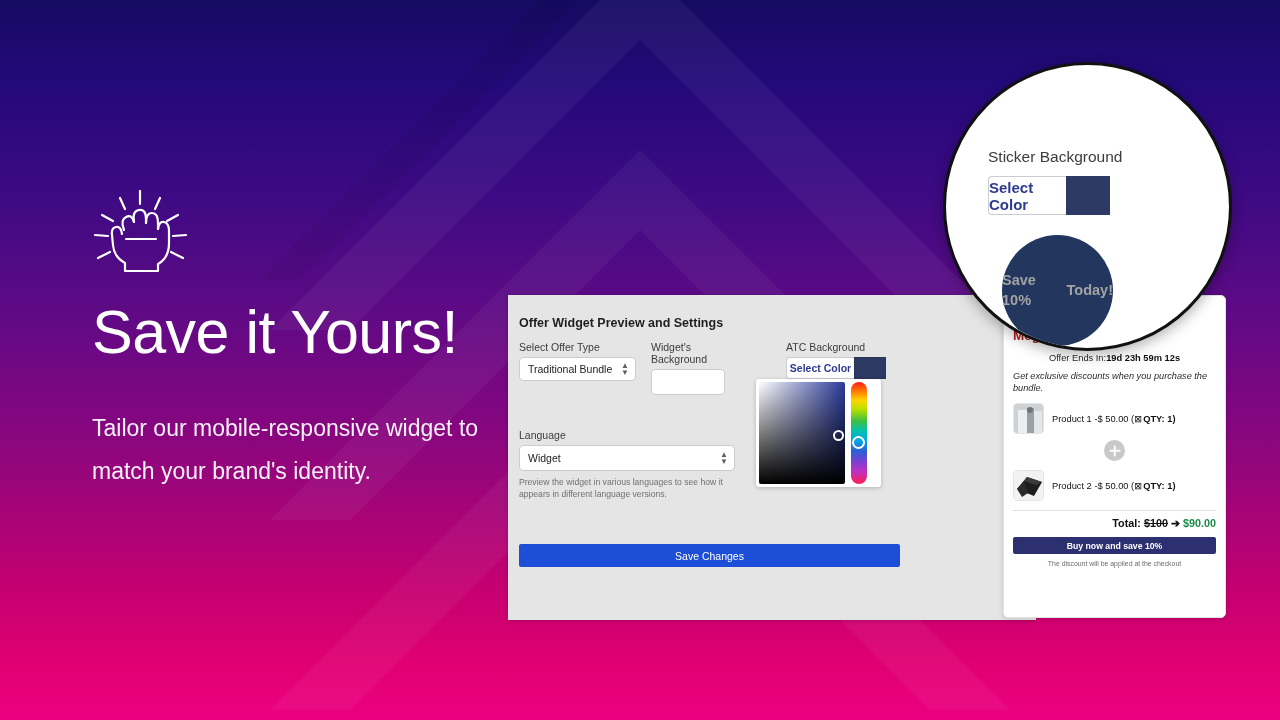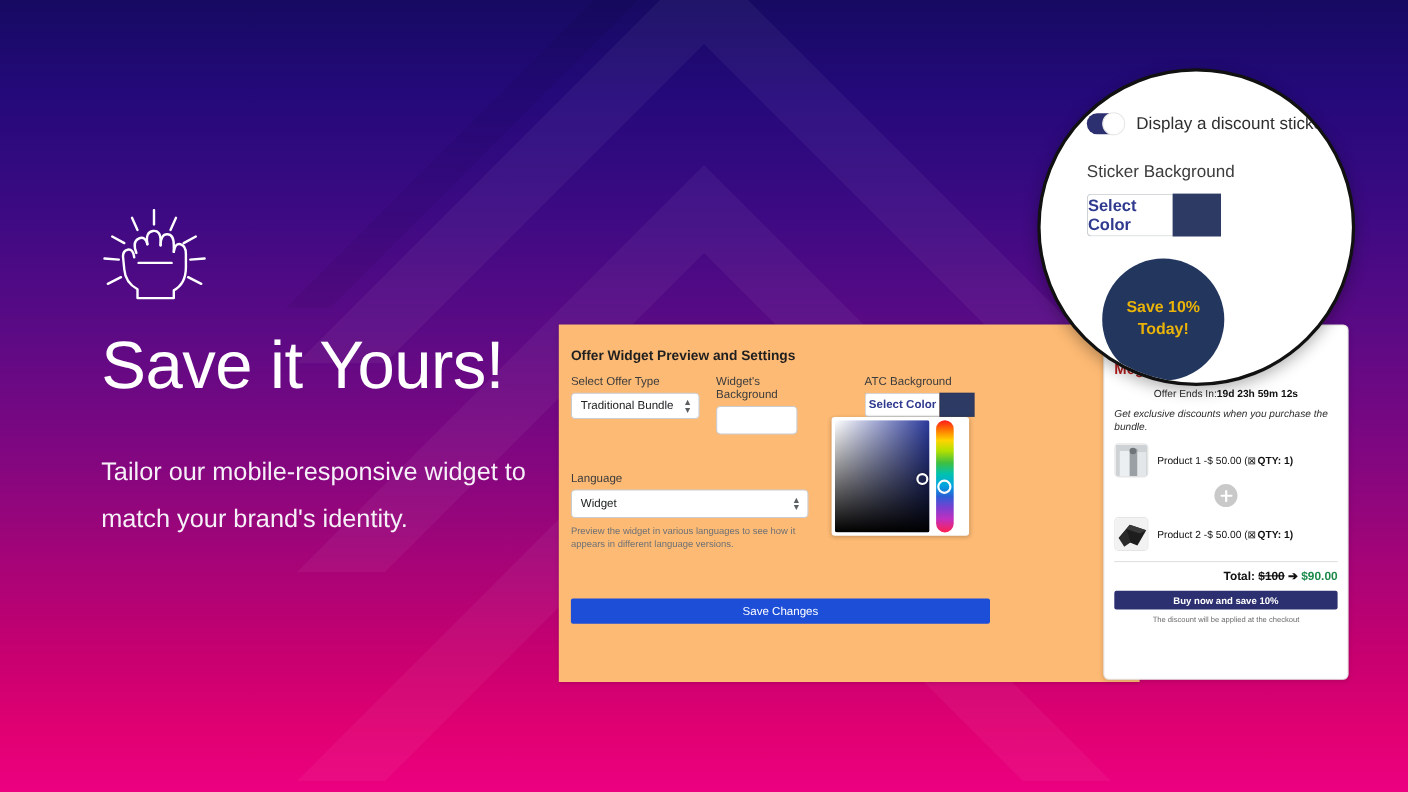--- a/index.html
+++ b/index.html
@@ -38,21 +38,21 @@
     letter-spacing: -0.5px; color: #fff; margin-bottom: 24px;
   }
   #subline {
     font-size: 23px; line-height: 1.86; font-weight: 400; color: #f6f0f8; margin-top: 44px;
   }
 
   
   #settings-card {
     position: absolute; left: 508px; top: 295px;
     width: 528px; height: 325px;
-    background: #fdba74;
+    background: #e5e5e5;
     box-shadow: 0 1px 4px rgba(0,0,0,.18);
     padding: 18px 11px 0 11px;
   }
   #card-title { font-size: 12.5px; font-weight: bold; color: #1f1f1f; margin: 3px 0 0 0; }
 
   .field-label { font-size: 10.5px; color: #3c3c3c; margin-bottom: 4px; }
   .sel-wrap { position: relative; }
   .sel-box {
     height: 24px; border: 1px solid #c9ccd1; border-radius: 4px;
     background: #fff; font-size: 10.5px; color: #202223;
@@ -151,22 +151,22 @@
   #toggle-knob { position: absolute; left: 14px; top: -1px; width: 21px; height: 21px;
                  border-radius: 50%; background: #fff; border: 1px solid #e8e8e8; }
   #mag-toggle-label { font-size: 15.5px; color: #2f2f2f; white-space: nowrap; }
   #mag-field-label { position: absolute; left: 42px; top: 83px; font-size: 15.5px; color: #3c3c3c; }
   #mag-color-row { position: absolute; left: 42px; top: 111px; width: 122px; height: 39px; display: flex; }
   #mag-color-btn { flex: 1; border: 1px solid #c9ccd1; border-right: none; border-radius: 4px 0 0 4px;
                    background: #fff; color: #2f3a8f; font-size: 15px; font-weight: bold;
                    display: flex; align-items: center; justify-content: center; }
   #mag-swatch { width: 44px; background: #2d3a63; }
   #mag-sticker { position: absolute; left: 56px; top: 170px; width: 111px; height: 111px;
-                 border-radius: 50%; background: #22365e; color: #eab308; font-size: 14.5px;
-                 font-weight: bold; display: flex; flex-direction: column;
+                 border-radius: 50%; background: #22365e; color: #a3a3a3; font-size: 14.5px;
+                 font-weight: bold; display: flex; flex-direction: row;
                  align-items: center; justify-content: center; line-height: 1.35; }
 </style>
 </head>
 <body>
 
 <div id="bg">
   <div id="bg-chevrons">
     <svg width="1280" height="720" viewBox="0 0 1280 720" aria-hidden="true">
       <g fill="#ffffff" opacity="0.045">
         <path d="M640 -40 L1010 330 L930 330 L640 40 L350 330 L270 330 Z"></path>
@@ -291,26 +291,20 @@
     <span>Total:</span>
     <span class="old">$100</span>
     <span>➔</span>
     <span class="new">$90.00</span>
   </div>
   <div id="buy-btn">Buy now and save 10%</div>
   <div id="wp-foot">The discount will be applied at the checkout</div>
 </div>
 
 <div id="magnifier">
-  <div id="mag-toggle-row">
-    <div id="toggle-switch">
-      <div id="toggle-knob"></div>
-    </div>
-    <div id="mag-toggle-label">Display a discount sticker</div>
-  </div>
   <div id="mag-field-label">Sticker Background</div>
   <div id="mag-color-row">
     <div id="mag-color-btn">Select Color</div>
     <div id="mag-swatch"></div>
   </div>
   <div id="mag-sticker">
     <span>Save 10%</span>
     <span>Today!</span>
   </div>
 </div>

